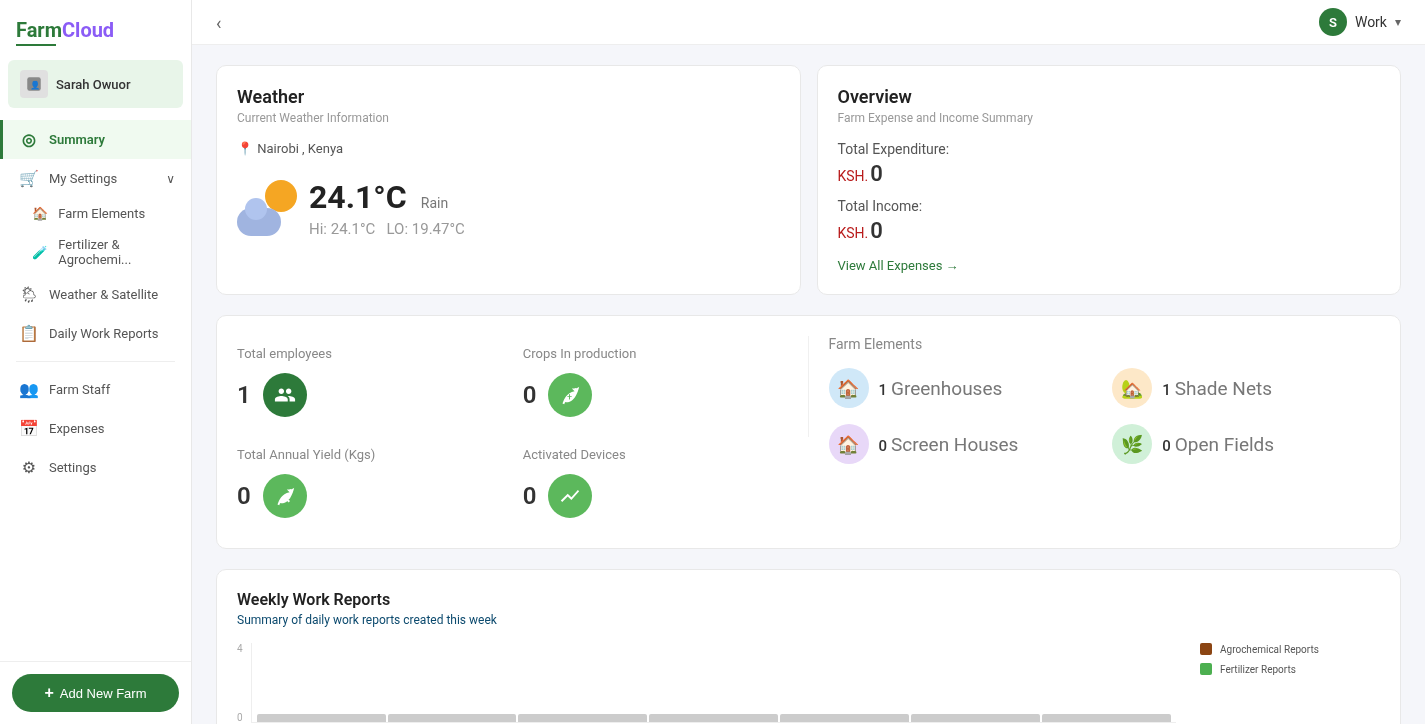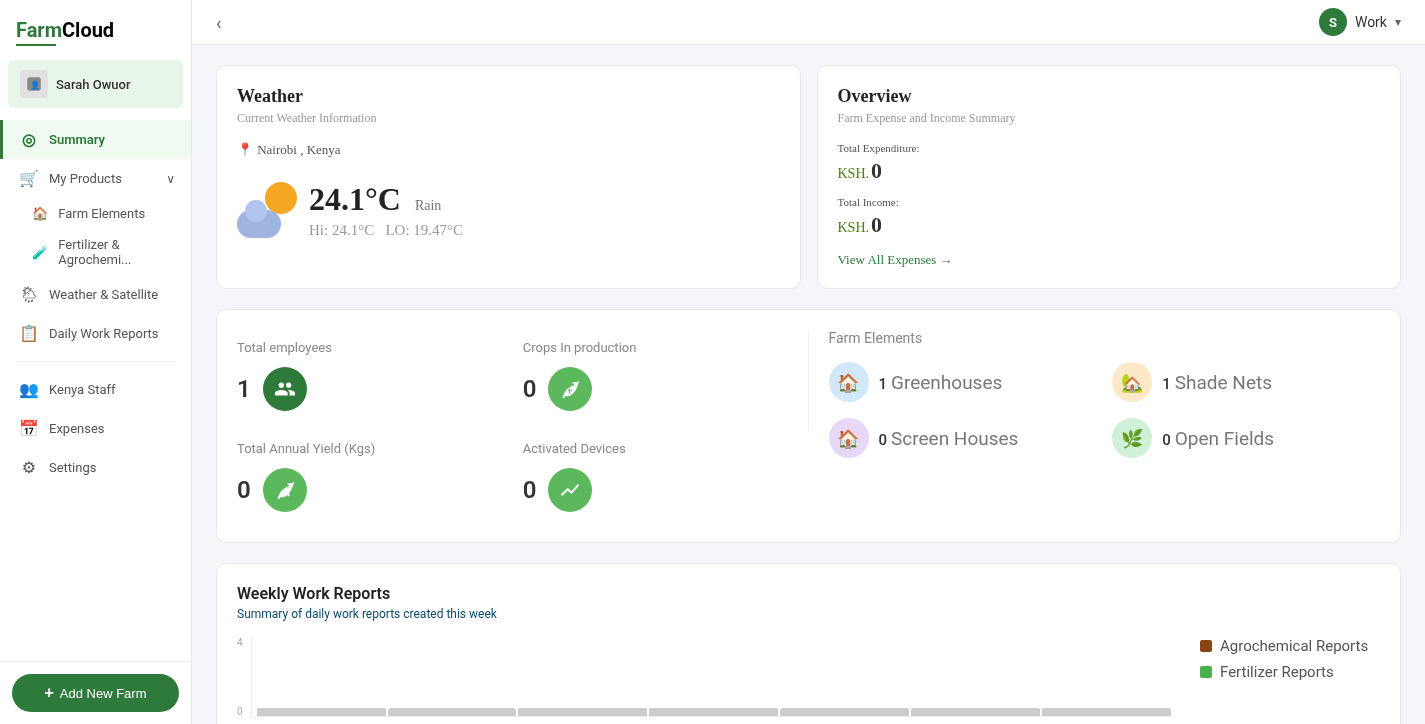--- a/index.html
+++ b/index.html
@@ -135,21 +135,20 @@
     .topbar-chevron { font-size: 12px; color: #666; }
 
     
     .content { padding: 20px 24px; }
 
     
     .cards-row {
       display: flex;
       gap: 16px;
       margin-bottom: 20px;
-      font-family: Liberation Serif, serif;
     }
 
     .card {
       background: #fff;
       border-radius: 10px;
       border: 1px solid #e8e8e8;
       padding: 20px;
       flex: 1;
     }
 
@@ -179,23 +178,23 @@
       background: #b0c4ee;
       border-radius: 50%;
       position: absolute; top: -10px; left: 8px;
     }
     .weather-temp { font-size: 32px; font-weight: 700; color: #222; }
     .weather-condition { font-size: 14px; color: #777; margin-left: 8px; }
     .weather-range { font-size: 15px; color: #999; margin-top: 4px; }
 
     
     .overview-row { margin-bottom: 12px; }
-    .overview-label { font-size: 11px; color: #555; margin-bottom: 4px; }
+    .overview-label { font-size: 14px; color: #555; margin-bottom: 4px; }
     .overview-value { font-size: 22px; font-weight: 600; color: #333; }
-    .overview-value .currency { font-size: 14px; font-weight: 400; color: #4d7c0f; margin-right: 2px; }
+    .overview-value .currency { font-size: 14px; font-weight: 400; color: #b91c1c; margin-right: 2px; }
     .view-link { font-size: 13px; color: #2d7a3a; cursor: pointer; display: inline-flex; align-items: center; gap: 4px; margin-top: 2px; }
 
     
     .stats-section {
       background: #fff;
       border-radius: 10px;
       border: 1px solid #e8e8e8;
       padding: 20px;
       margin-bottom: 20px;
     }
@@ -275,31 +274,31 @@
       height: 80px;
       padding: 0 4px;
     }
     .chart-bar {
       flex: 1;
       background: #ddd;
       margin: 0 1px;
       border-radius: 2px 2px 0 0;
     }
     .legend-area { min-width: 180px; }
-    .legend-item { display: flex; align-items: center; gap: 8px; margin-bottom: 8px; font-size: 15px; color: #555; }
+    .legend-item { display: flex; align-items: center; gap: 8px; margin-bottom: 8px; font-size: 10px; color: #555; }
     .legend-dot { width: 12px; height: 12px; border-radius: 2px; flex-shrink: 0; }
   </style>
 </head>
 <body>
 
 <div class="sidebar">
   <div class="sidebar-logo">
     <div>
       <div class="logo-text">
-        <span style="color:#2d7a3a">Farm</span><span style="color:#000000">Cloud</span>
+        <span style="color:#2d7a3a">Farm</span><span style="color:#8b5cf6">Cloud</span>
       </div>
       <div class="logo-underline"></div>
     </div>
   </div>
 
   <div class="sidebar-user">
     <div class="sidebar-user-icon">
       <svg width="18" height="18" viewBox="0 0 24 24" fill="#888">
           <rect x="3" y="3" width="18" height="18" rx="3"></rect>
           <text x="7" y="17" font-size="11" fill="#fff">👤</text>
@@ -308,21 +307,21 @@
     <span class="sidebar-user-name">Sarah Owuor</span>
   </div>
 
   <nav class="sidebar-nav">
     <div class="nav-item active">
       <span class="icon">◎</span>
       <span>Summary</span>
     </div>
     <div class="nav-item">
       <span class="icon">🛒</span>
-      <span>My Products</span>
+      <span>My Settings</span>
       <span class="chevron">∨</span>
     </div>
     <div class="nav-subitem">
       <span class="icon">🏠</span>
       <span>Farm Elements</span>
     </div>
     <div class="nav-subitem">
       <span class="icon">🧪</span>
       <span>Fertilizer &amp; Agrochemi...</span>
     </div>
@@ -330,21 +329,21 @@
       <span class="icon">🌦</span>
       <span>Weather &amp; Satellite</span>
     </div>
     <div class="nav-item">
       <span class="icon">📋</span>
       <span>Daily Work Reports</span>
     </div>
     <div class="nav-divider"></div>
     <div class="nav-item">
       <span class="icon">👥</span>
-      <span>Kenya Staff</span>
+      <span>Farm Staff</span>
     </div>
     <div class="nav-item">
       <span class="icon">📅</span>
       <span>Expenses</span>
     </div>
     <div class="nav-item">
       <span class="icon">⚙</span>
       <span>Settings</span>
     </div>
   </nav>

